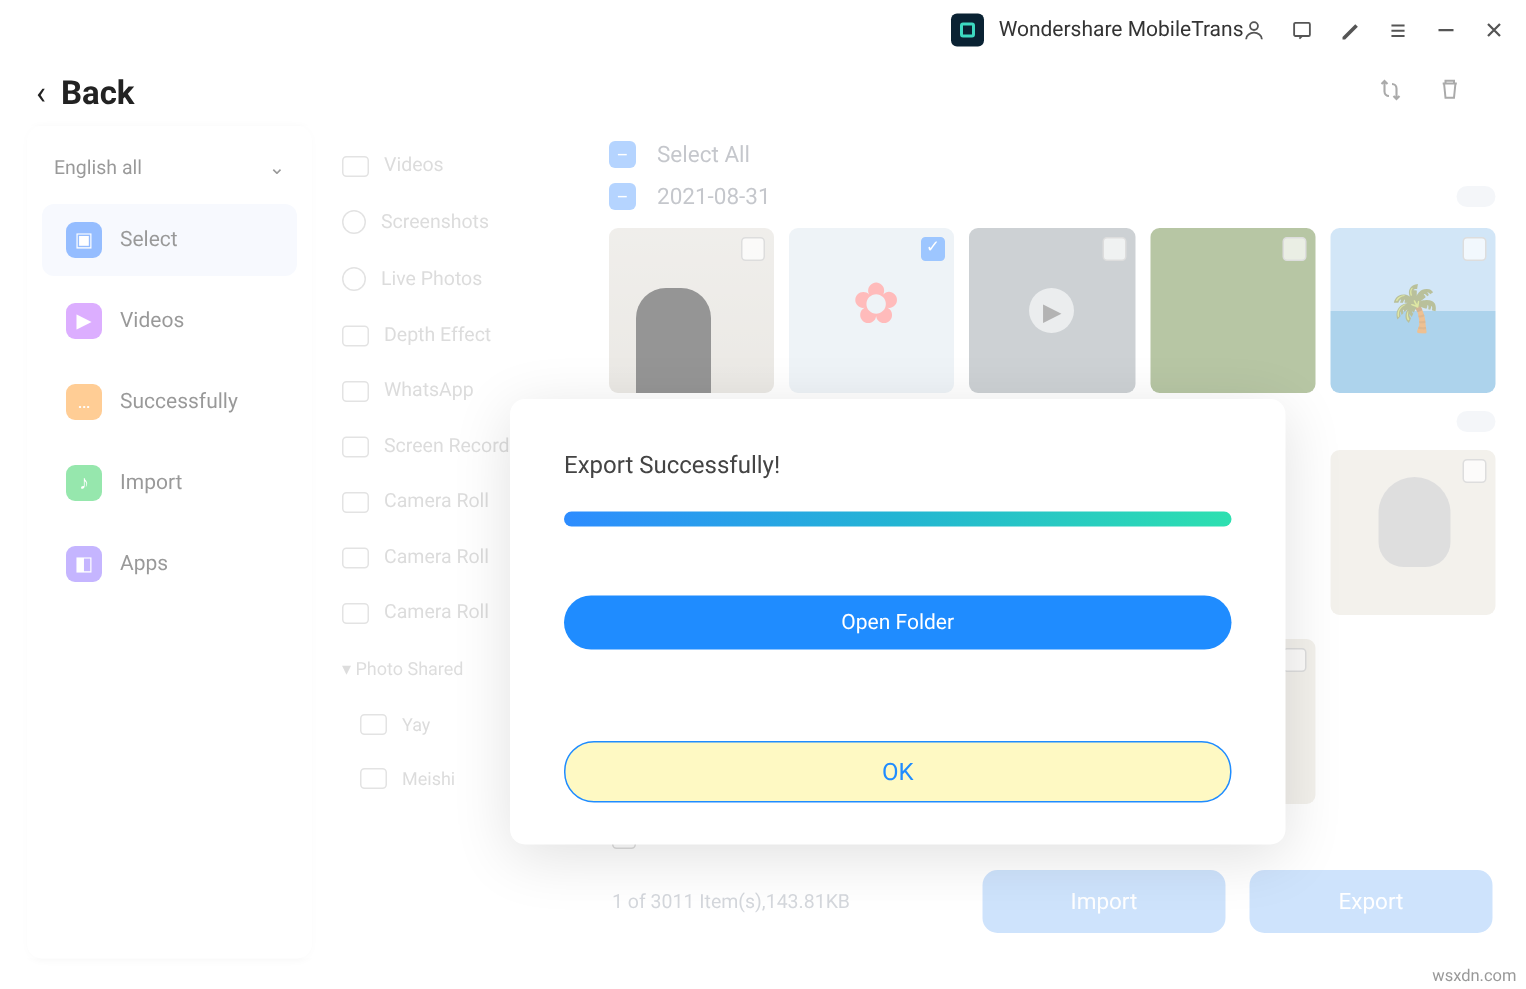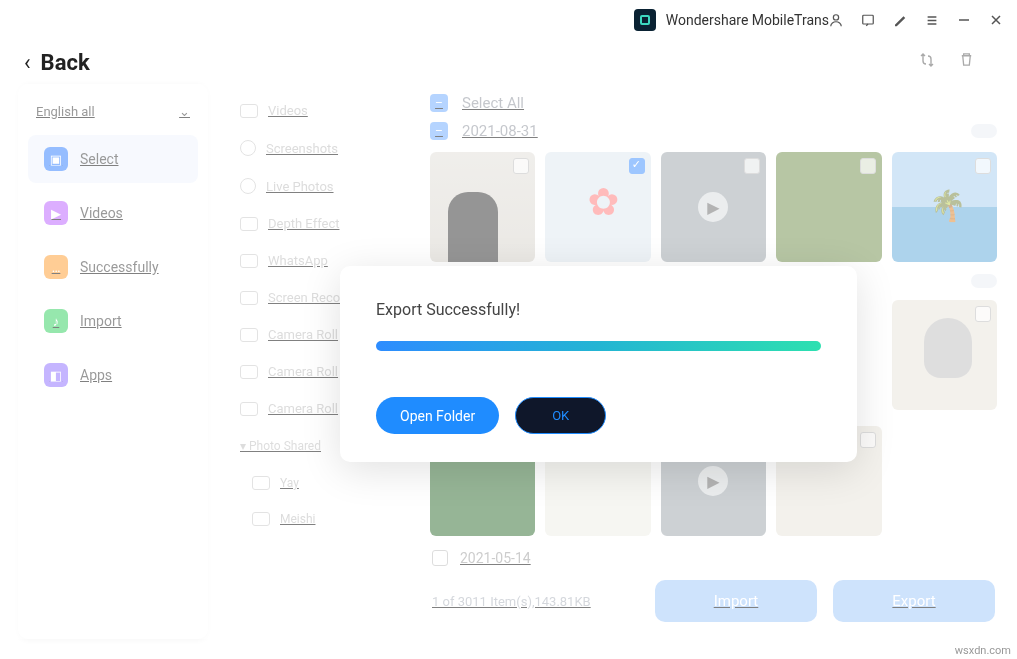--- a/index.html
+++ b/index.html
@@ -12,21 +12,21 @@
   .app-title { font-size: 14px; color: #333; }
   .titlebar-right { display: flex; gap: 18px; align-items: center; color: #555; }
   .win-icon { width: 14px; height: 14px; display: inline-flex; align-items: center; justify-content: center; cursor: pointer; }
 
   .backbar { height: 44px; display: flex; align-items: center; padding: 0 24px; justify-content: space-between; }
   .back-btn { display: flex; align-items: center; gap: 10px; cursor: pointer; }
   .back-btn .chev { font-size: 22px; color: #222; }
   .back-label { font-size: 22px; font-weight: 700; color: #222; }
   .backbar-right { display: flex; gap: 22px; color: #888; padding-right: 18px; }
 
-  .main { display: flex; height: calc(100% - 84px - 20px); padding: 0 14px 0 18px; gap: 16px; text-decoration: underline; }
+  .main { display: flex; height: calc(100% - 84px - 20px); padding: 0 14px 0 18px; gap: 4px; }
 
   .sidebar1 { width: 190px; background: #fff; border-radius: 10px; box-shadow: 0 1px 6px rgba(0,0,0,0.04); padding: 10px 0; }
   .drop { padding: 10px 18px; display: flex; align-items: center; justify-content: space-between; font-size: 13px; color: #333; cursor: pointer; }
   .cat { display: flex; align-items: center; gap: 12px; padding: 12px 16px; margin: 6px 10px; border-radius: 8px; font-size: 14px; color: #333; cursor: pointer; }
   .cat.active { background: #eef3fc; }
   .cat-icon { width: 24px; height: 24px; border-radius: 6px; display: flex; align-items: center; justify-content: center; color: #fff; font-size: 13px; }
   .ic-photos { background: #2b7bff; }
   .ic-videos { background: #b95cff; }
   .ic-info { background: #ff9a2b; }
   .ic-music { background: #2dcf5b; }
@@ -75,23 +75,23 @@
   .t-wire { background: #e6e2d9; }
   .t-totoro { background: #e6e2d9; }
   .t-totoro::after { content:''; position:absolute; top:18px; left:32px; width:48px; height:60px; background:#bdbdbd; border-radius:26px 26px 18px 18px; }
 
   
   .dim { position: absolute; inset: 84px 0 20px 0; background: rgba(255,255,255,0.5); }
 
   .modal { position: absolute; top: 266px; left: 340px; width: 517px; background: #fff; border-radius: 10px; box-shadow: 0 8px 40px rgba(0,0,0,0.12); padding: 34px 36px 28px; z-index: 10; }
   .modal-msg { font-size: 16px; color: #444; margin-bottom: 22px; }
   .progress { height: 10px; border-radius: 6px; background: linear-gradient(90deg,#2d8cff,#23b5d3,#2de0b0); margin-bottom: 46px; }
-  .modal-btns { display: flex; gap: 16px; }
+  .modal-btns { display: flex; justify-content: flex-end; gap: 16px; flex-direction: column; }
   .btn-primary { background: #1f8cff; color: #fff; border: none; padding: 10px 24px; border-radius: 20px; font-size: 14px; cursor: pointer; }
-  .btn-outline { background: #0f172a; color: #1f8cff; border: 1.5px solid #1f8cff; padding: 10px 36px; border-radius: 20px; font-size: 13px; cursor: pointer; }
+  .btn-outline { background: #fef9c3; color: #1f8cff; border: 1.5px solid #1f8cff; padding: 10px 36px; border-radius: 20px; font-size: 16px; cursor: pointer; margin-top: 45px; }
 
   .watermark { position: absolute; bottom: 2px; right: 6px; font-size: 11px; color: #999; }
 </style>
 </head>
 <body>
 
 <div class="titlebar">
   <div class="titlebar-left">
     <div class="logo">
         <div class="logo-inner"></div>

